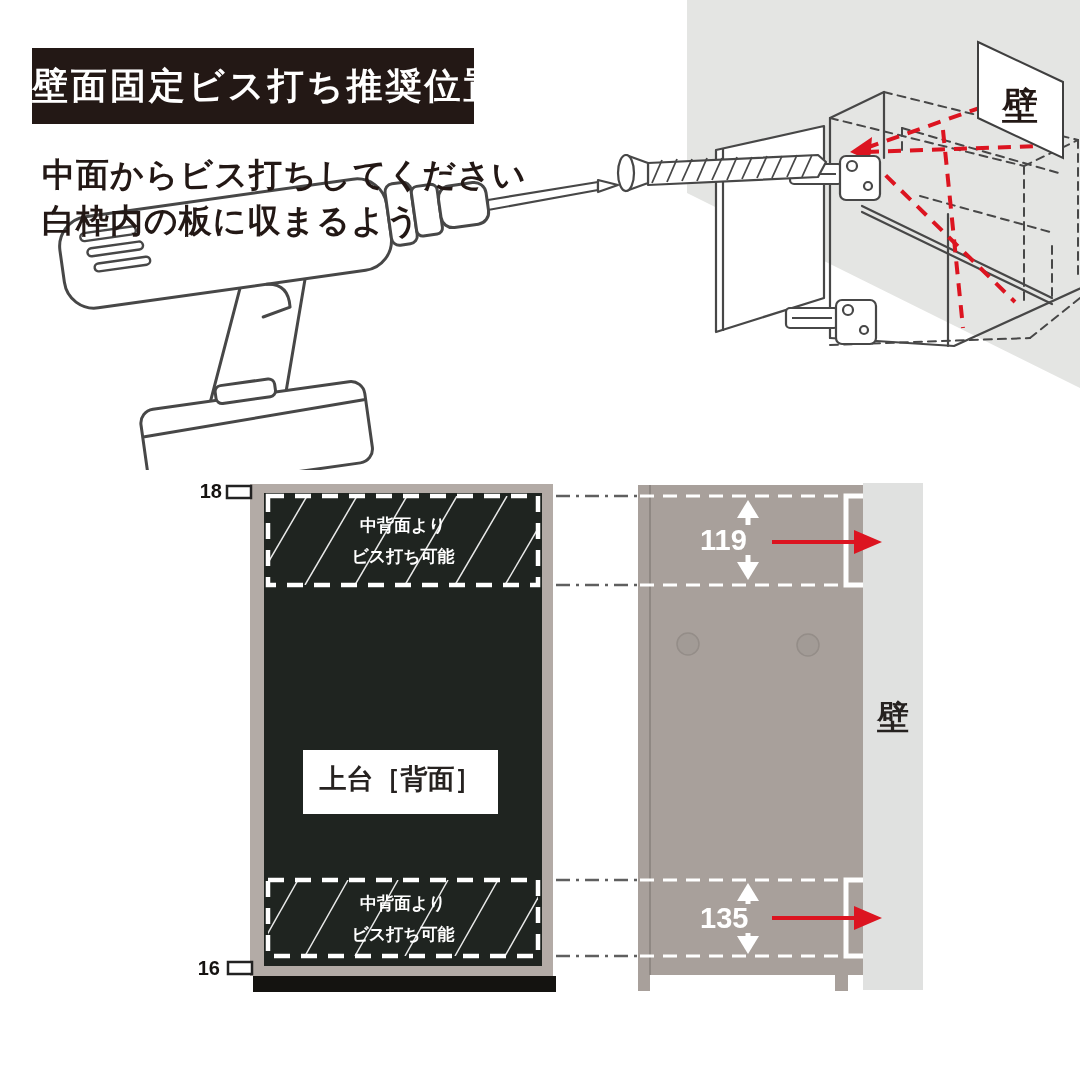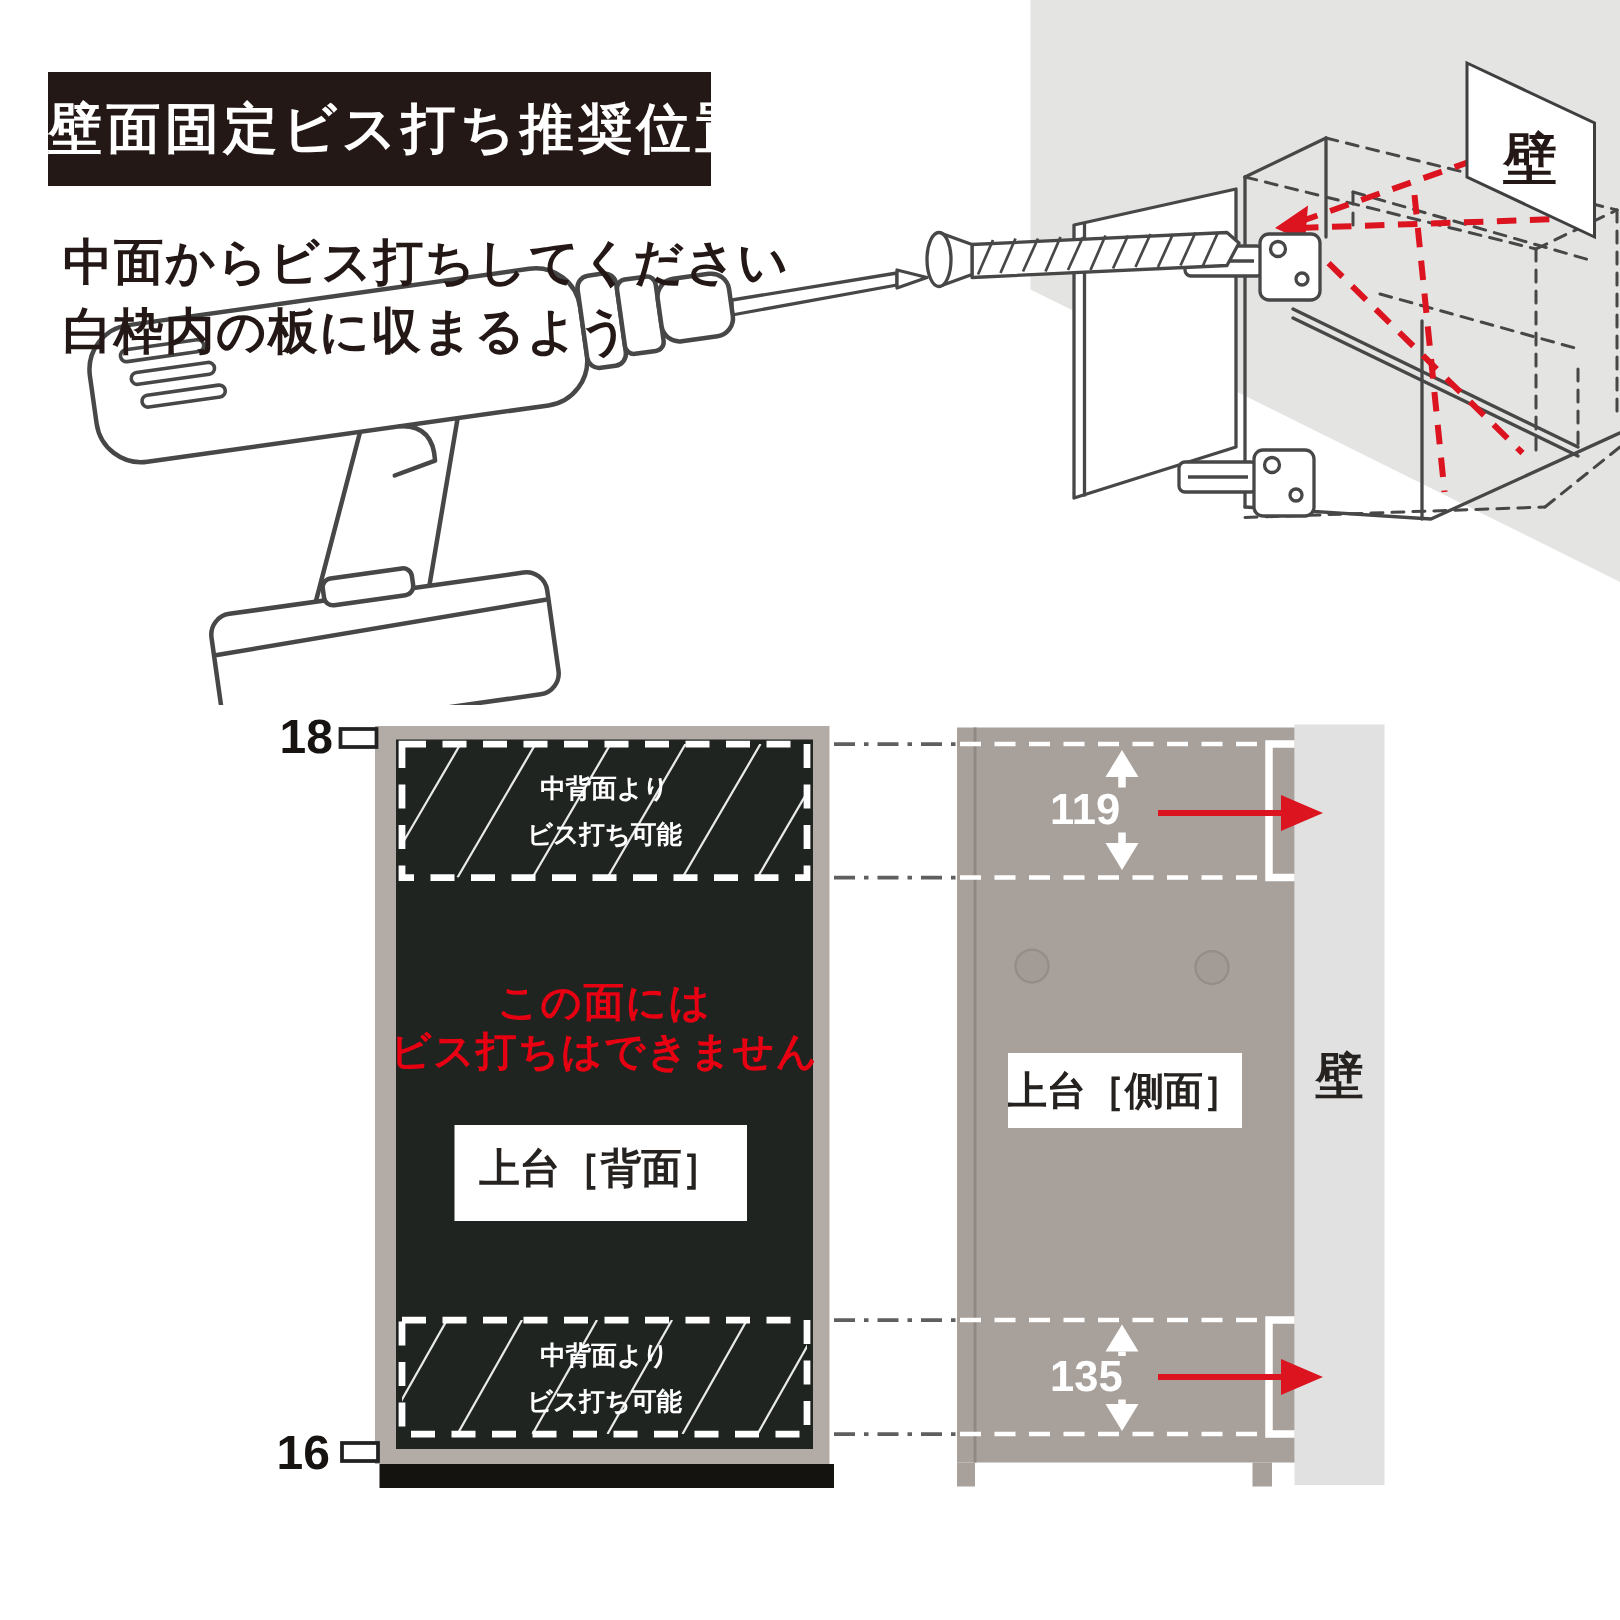--- a/index.html
+++ b/index.html
@@ -13,21 +13,21 @@
     left:32px;top:48px;width:442px;height:76px;background:#231815;color:#ffffff;
     font-size:36px;font-weight:bold;letter-spacing:3px;text-align:center;line-height:76px;
     white-space:nowrap;
   }
   #instructions{left:42px;top:152px;font-size:33px;font-weight:bold;line-height:46px;color:#231815;letter-spacing:1px;}
   
   #wall-label-illustration{
     left:984px;top:82px;width:72px;text-align:center;font-size:36px;font-weight:bold;color:#231815;
   }
   
-  .thickness-num{width:40px;text-align:right;font-size:32px;font-weight:bold;color:#161311;line-height:30px;}
+  .thickness-num{width:40px;text-align:right;font-size:20px;font-weight:bold;color:#161311;line-height:30px;}
   #thickness-top{left:182px;top:476px;}
   #thickness-bottom{left:180px;top:953px;}
   .zone-text{left:268px;width:270px;text-align:center;color:#ffffff;font-size:17px;font-weight:bold;line-height:31px;}
   #zone-text-top{top:510px;}
   #zone-text-bottom{top:888px;}
   #warning-text{left:254px;top:652px;width:298px;text-align:center;color:#e60012;font-size:27px;font-weight:bold;line-height:33px;letter-spacing:1px;}
   .panel-label{background:#ffffff;text-align:center;font-weight:bold;color:#262220;}
   #back-panel-label{left:303px;top:750px;width:195px;height:64px;line-height:58px;font-size:27px;}
   #side-panel-label{left:672px;top:702px;width:156px;height:50px;line-height:50px;font-size:26px;}
   
@@ -239,31 +239,26 @@
   <div class="abs" id="wall-label-illustration">壁</div>
 
   <div class="abs thickness-num" id="thickness-top">18</div>
   <div class="abs thickness-num" id="thickness-bottom">16</div>
 
   <div class="abs zone-text" id="zone-text-top">
     <div>中背面より</div>
     <div>ビス打ち可能</div>
   </div>
 
-  <div class="abs" id="warning-text">
-    <div>この面には</div>
-    <div>ビス打ちはできません</div>
-  </div>
 
   <div class="abs panel-label" id="back-panel-label">上台［背面］</div>
 
   <div class="abs zone-text" id="zone-text-bottom">
     <div>中背面より</div>
     <div>ビス打ち可能</div>
   </div>
 
   <div class="abs gap-num" id="gap-upper">119</div>
   <div class="abs gap-num" id="gap-lower">135</div>
 
-  <div class="abs panel-label" id="side-panel-label">上台［側面］</div>
   <div class="abs" id="wall-label-side">壁</div>
 
 </div>
 
 </body></html>

